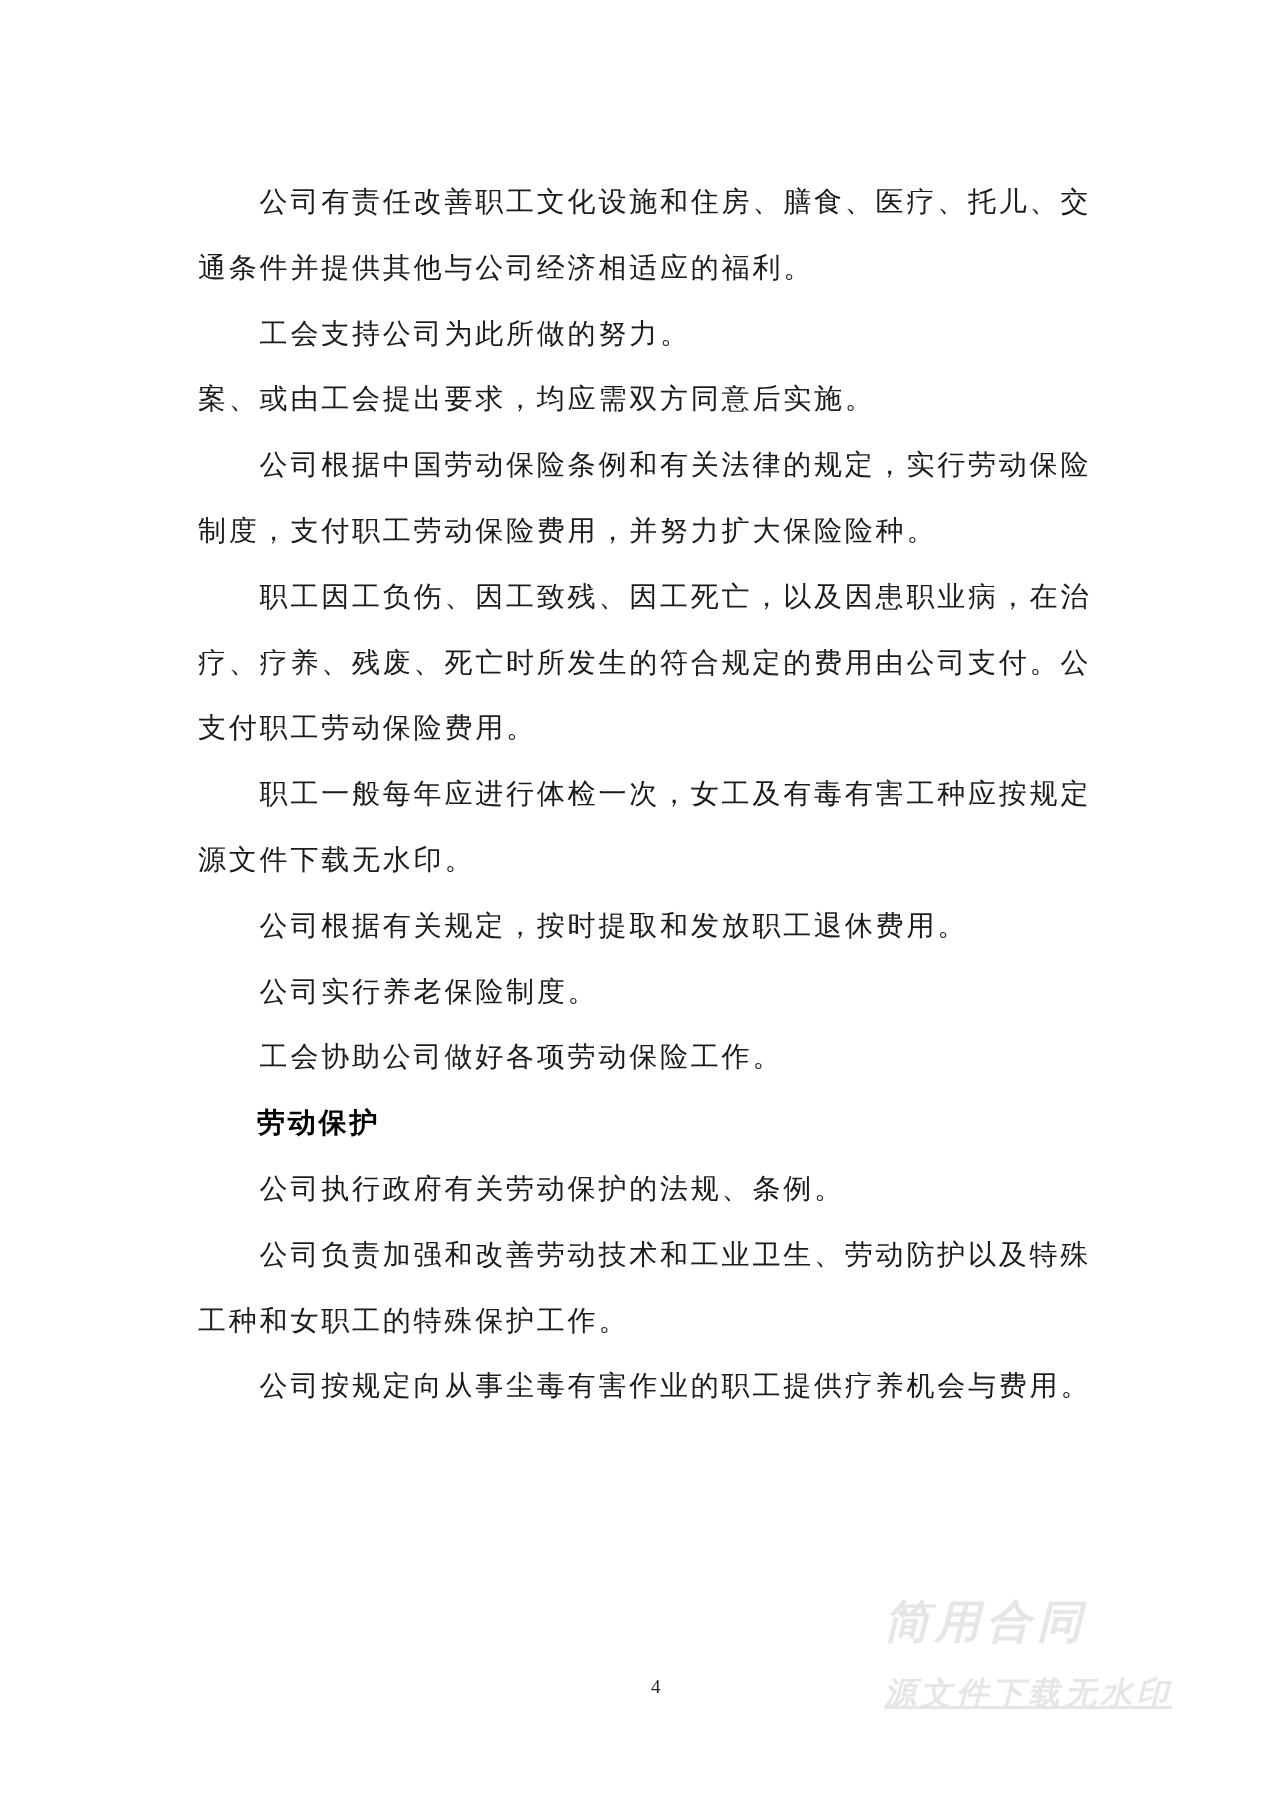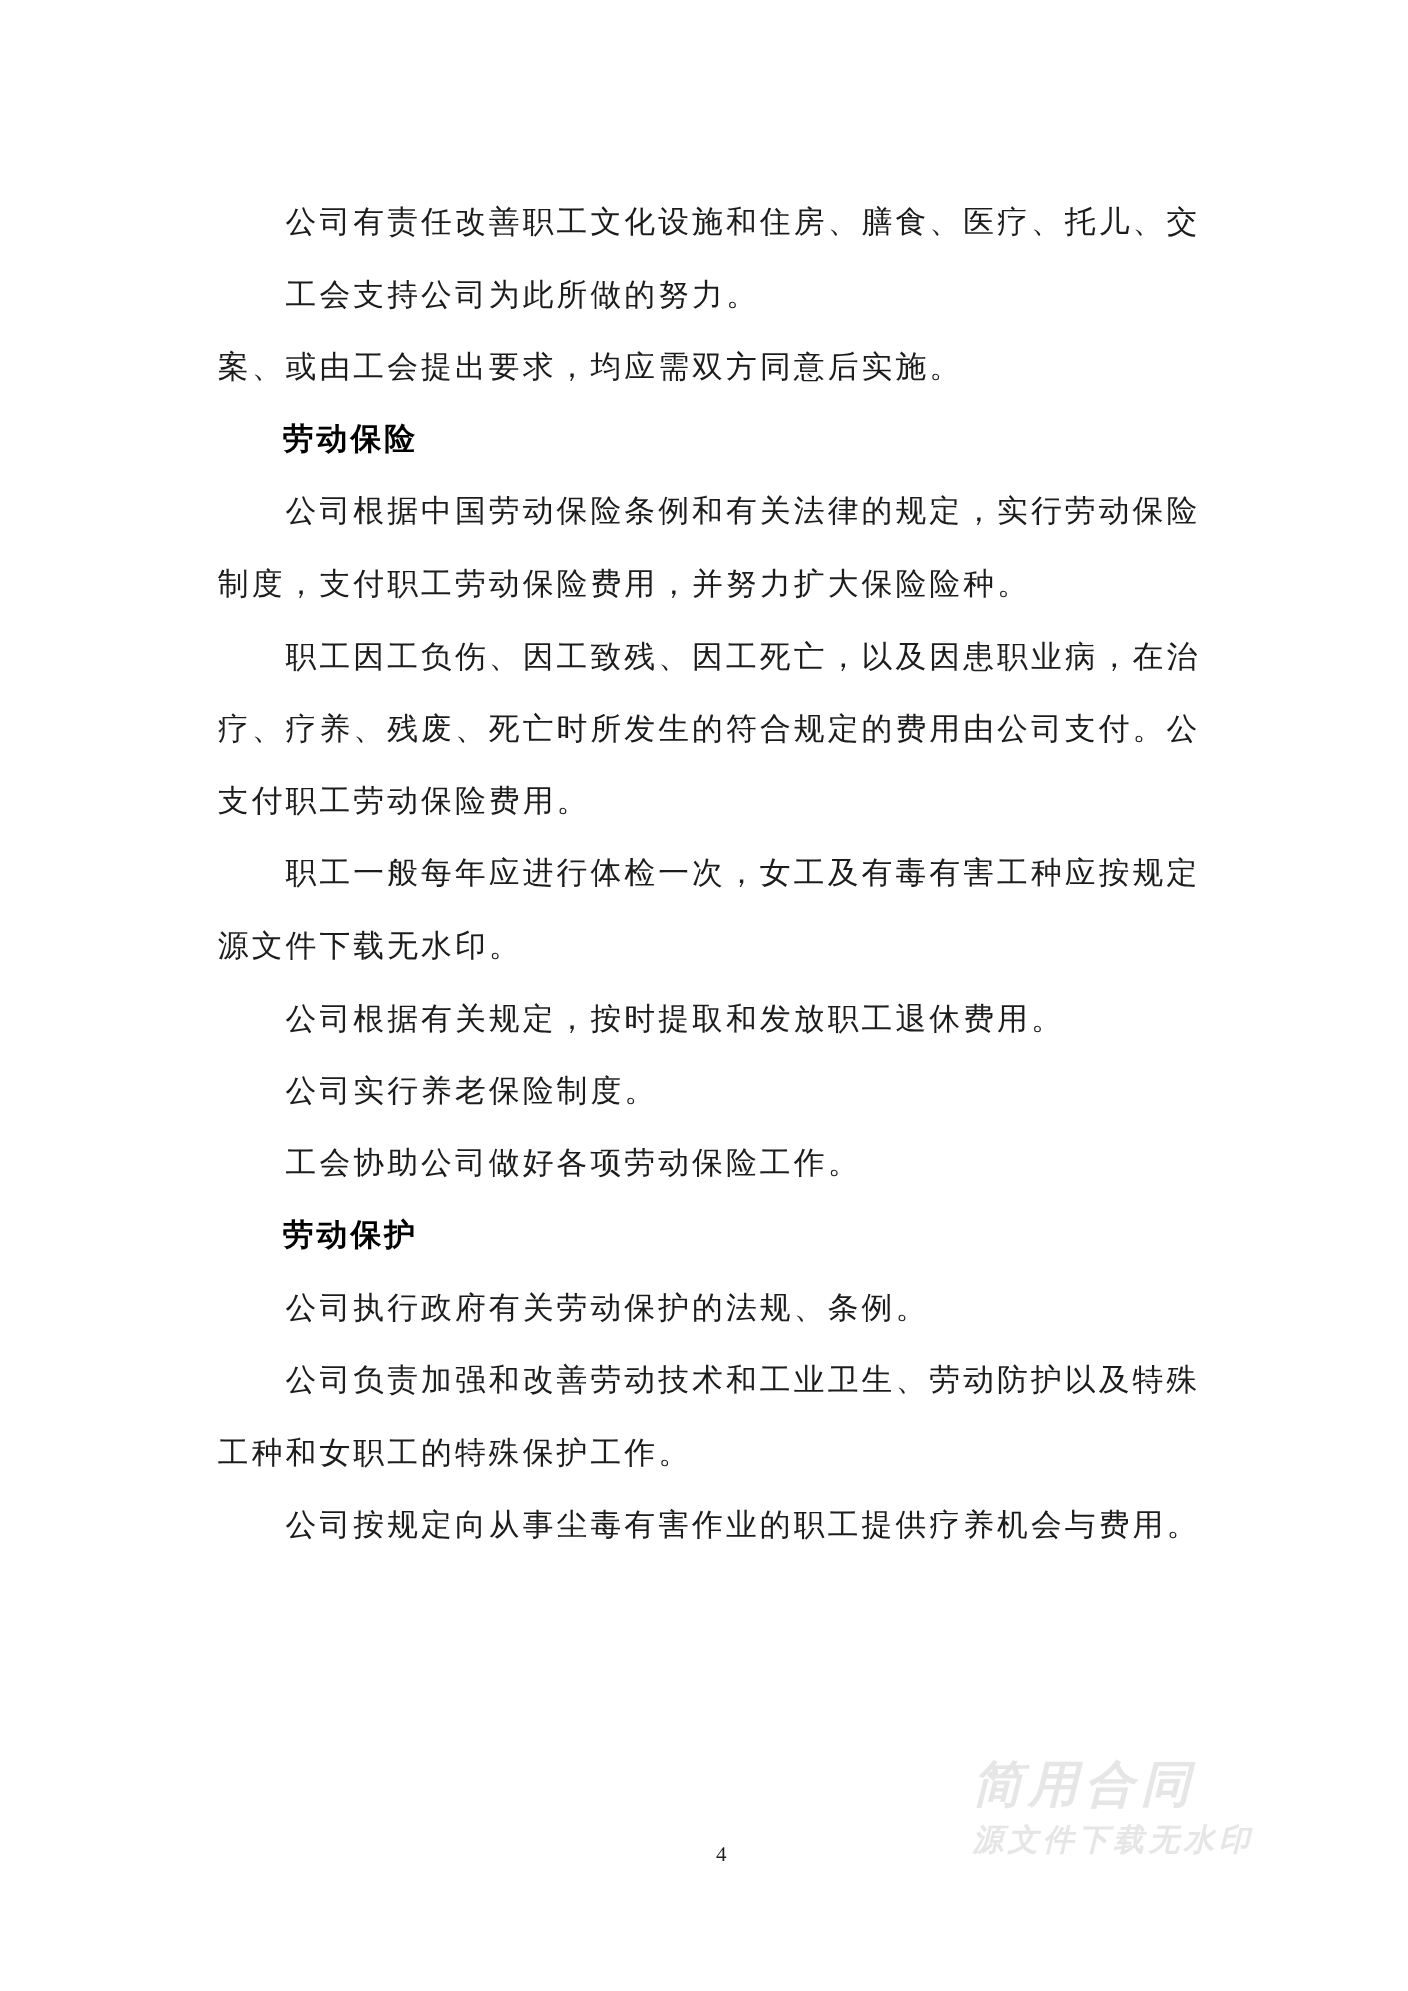--- a/index.html
+++ b/index.html
@@ -68,40 +68,42 @@
     }
     .watermark-brand {
       display: block;
       font-size: 45px;
       line-height: 68px;
       letter-spacing: 6px;
       white-space: nowrap;
     }
     .watermark-sub {
       display: block;
-      font-size: 28px;
+      margin-top: 20px;
+      font-size: 32px;
       line-height: 34px;
       letter-spacing: 4px;
       white-space: nowrap;
+      text-decoration: underline;
     }
   </style>
 </head>
 <body>
 
 <div class="page">
 
   <div class="text-column">
 
     <div class="line indent">公司有责任改善职工文化设施和住房、膳食、医疗、托儿、交</div>
+    <div class="line">通条件并提供其他与公司经济相适应的福利。</div>
 
     <div class="line indent">工会支持公司为此所做的努力。</div>
 
     <div class="line">案、或由工会提出要求，均应需双方同意后实施。</div>
 
-    <div class="line heading">劳动保险</div>
 
     <div class="line indent">公司根据中国劳动保险条例和有关法律的规定，实行劳动保险</div>
     <div class="line">制度，支付职工劳动保险费用，并努力扩大保险险种。</div>
 
     <div class="line indent">职工因工负伤、因工致残、因工死亡，以及因患职业病，在治</div>
     <div class="line">疗、疗养、残废、死亡时所发生的符合规定的费用由公司支付。公</div>
     <div class="line">支付职工劳动保险费用。</div>
 
     <div class="line indent">职工一般每年应进行体检一次，女工及有毒有害工种应按规定</div>
     <div class="line">源文件下载无水印。</div>

